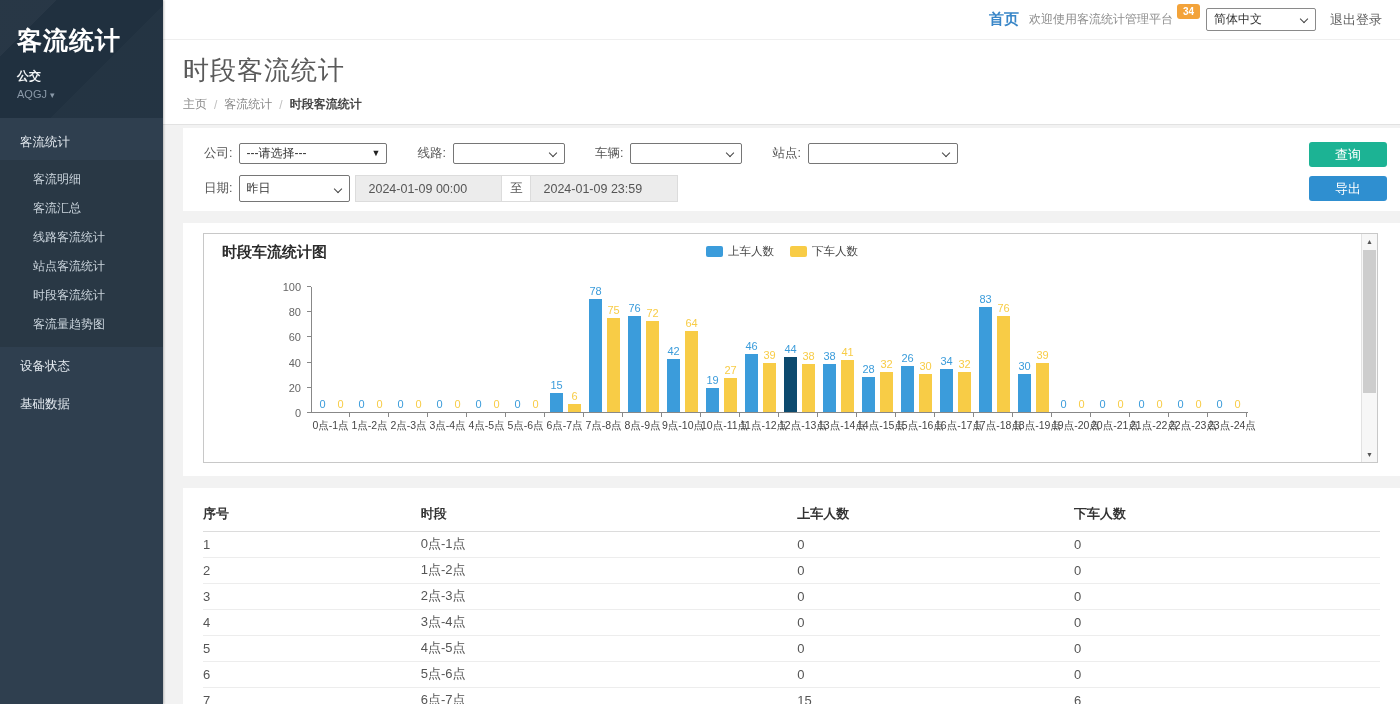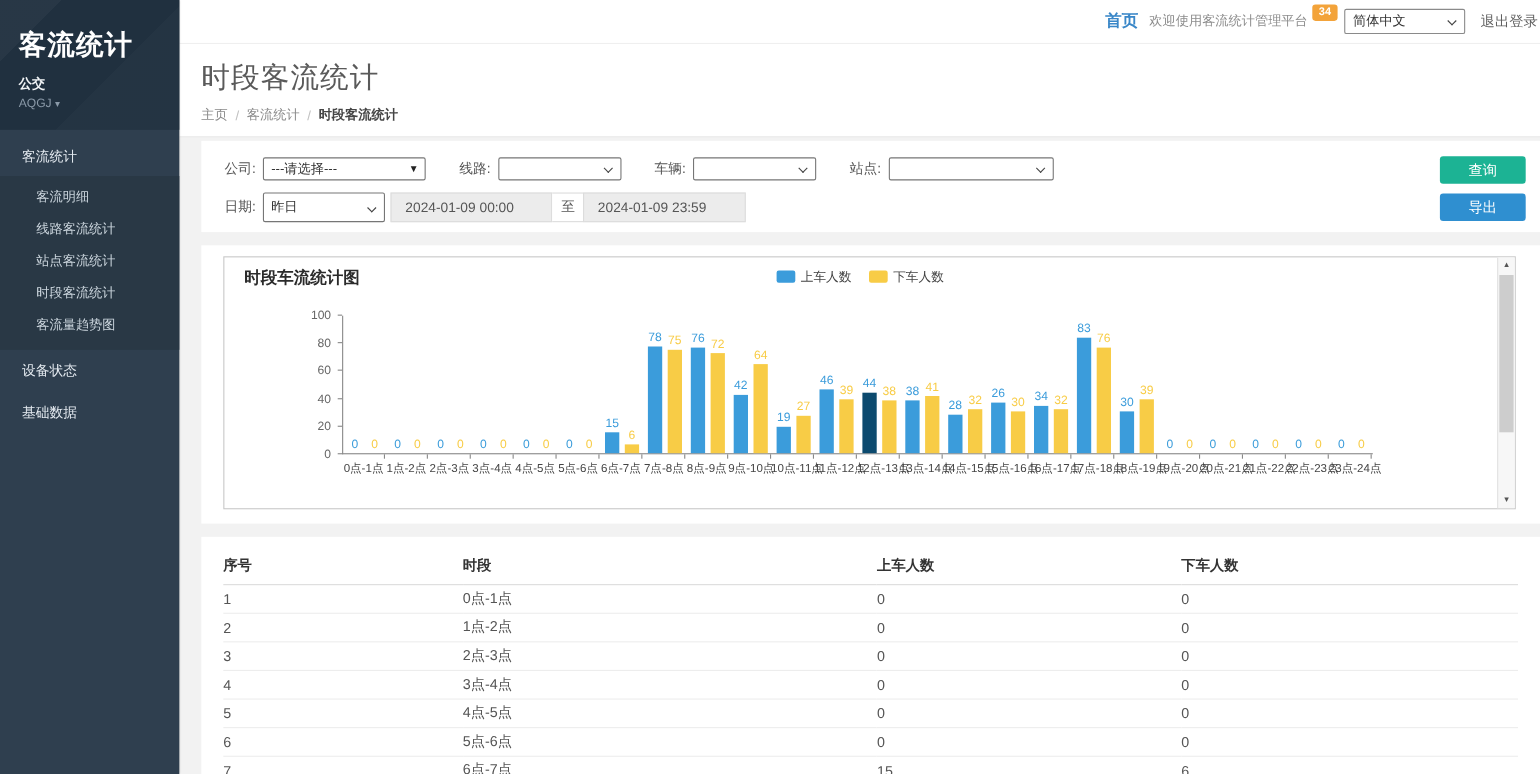--- a/index.html
+++ b/index.html
@@ -19,21 +19,21 @@
   .menu { margin-top:7px; }
   .menu-group-header { padding:9px 20px; font-size:12.5px; color:#e4eaf0; cursor:pointer; }
   .submenu { background:#293845; padding:5px 0 8px; }
   .submenu .sub-item { padding:6px 0 6px 33px; font-size:12px; color:#ccd6de; cursor:pointer; }
   .menu-item { padding:10px 20px; font-size:12.5px; color:#e4eaf0; cursor:pointer; margin-top:1px; }
 
   
   .main { flex:1; display:flex; flex-direction:column; height:704px; }
 
   .topbar { height:40px; background:#fff; display:flex; align-items:center;
-    justify-content:flex-end; padding-right:0; border-bottom:1px solid #efefef; }
+    justify-content:flex-end; padding-right:16px; border-bottom:1px solid #efefef; }
   .home-link { color:#3a87c8; font-size:15px; font-weight:bold; cursor:pointer; margin-right:10px; }
   .welcome { color:#8d8d8d; font-size:12px; }
   .badge { background:#f3a33a; color:#fff; font-size:10px; padding:2px 6px;
     border-radius:3px; margin:0 6px 0 4px; transform:translateY(-8px); font-weight:bold; }
   .lang-select { width:110px; height:23px; border:1px solid #8a8a8a; border-radius:2px;
     background:#fff; font-size:12px; color:#333; display:flex; align-items:center;
     padding:0 20px 0 7px; position:relative; cursor:pointer; }
   .chev { position:absolute; right:8px; top:7px; width:6px; height:6px;
     border-right:1.4px solid #444; border-bottom:1.4px solid #444; transform:rotate(45deg); }
   .logout { color:#5f5f5f; font-size:13px; margin:0 2px 0 14px; cursor:pointer; white-space:nowrap; }
@@ -122,20 +122,21 @@
     <div class="brand">客流统计</div>
     <div class="brand-sub">公交</div>
     <div class="brand-org">
       <span>AQGJ</span><span class="caret">▾</span>
     </div>
   </div>
   <nav class="menu">
     <div class="menu-group-header">客流统计</div>
     <div class="submenu" id="submenu">
         <div class="sub-item">客流明细</div>
+        <div class="sub-item">客流汇总</div>
         <div class="sub-item">线路客流统计</div>
         <div class="sub-item">站点客流统计</div>
         <div class="sub-item">时段客流统计</div>
         <div class="sub-item">客流量趋势图</div>
       </div>
     <div id="other-menu">
         <div class="menu-item">设备状态</div>
         <div class="menu-item">基础数据</div>
       </div>
   </nav>
@@ -286,21 +287,21 @@
               </div>
               <div class="bar-group">
                 <div class="bar" style="height: 18.9px; background: rgb(59, 156, 219);">
                   <span class="bar-label" style="color: rgb(59, 156, 219);">15</span>
                 </div>
                 <div class="bar" style="height: 7.56px; background: rgb(248, 204, 70);">
                   <span class="bar-label" style="color: rgb(248, 204, 70);">6</span>
                 </div>
               </div>
               <div class="bar-group">
-                <div class="bar" style="height: 97px; background: rgb(59, 156, 219);">
+                <div class="bar" style="height: 113px; background: rgb(59, 156, 219);">
                   <span class="bar-label" style="color: rgb(59, 156, 219);">78</span>
                 </div>
                 <div class="bar" style="height: 94.5px; background: rgb(248, 204, 70);">
                   <span class="bar-label" style="color: rgb(248, 204, 70);">75</span>
                 </div>
               </div>
               <div class="bar-group">
                 <div class="bar" style="height: 95.76px; background: rgb(59, 156, 219);">
                   <span class="bar-label" style="color: rgb(59, 156, 219);">76</span>
                 </div>

